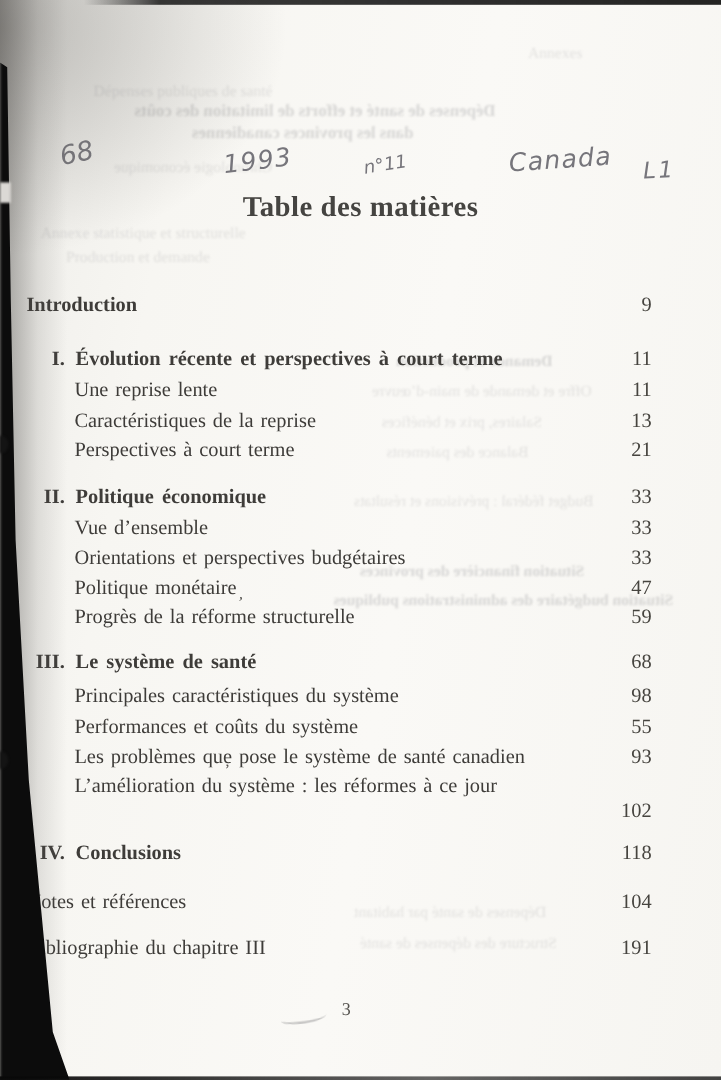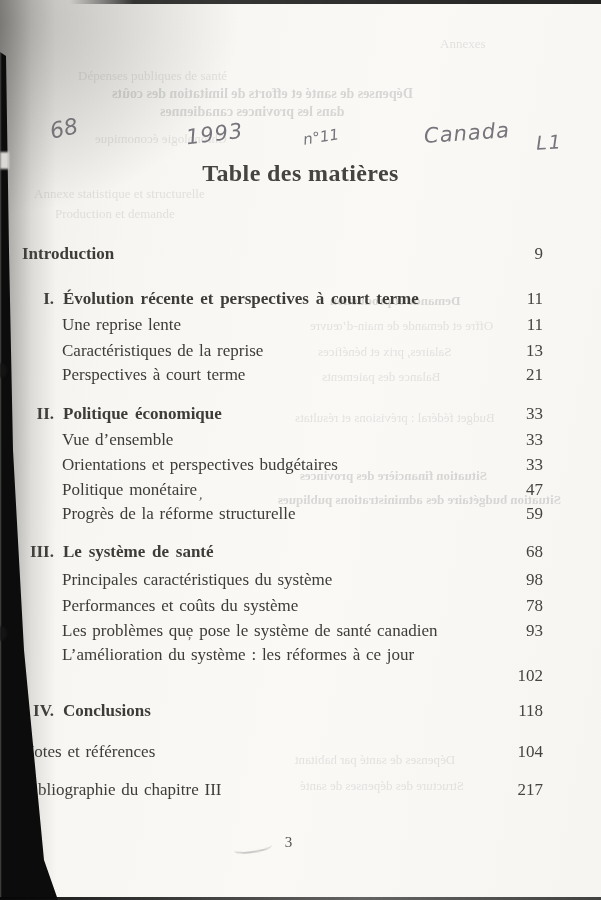--- a/index.html
+++ b/index.html
@@ -147,21 +147,21 @@
     <span class="numeral">III.</span>
     <span class="label">Le système de santé</span>
     <span class="pg">68</span>
   </div>
   <div class="row" style="top:570px">
     <span class="label sub">Principales caractéristiques du système</span>
     <span class="pg">98</span>
   </div>
   <div class="row" style="top:596px">
     <span class="label sub">Performances et coûts du système</span>
-    <span class="pg">78</span>
+    <span class="pg">55</span>
   </div>
   <div class="row" style="top:621px">
     <span class="label sub">Les problèmes que pose le système de santé canadien</span>
     <span class="pg">93</span>
   </div>
   <div class="row" style="top:645px">
     <span class="label sub">L’amélioration du système : les réformes à ce jour</span>
     <span class="pg"></span>
   </div>
   <div class="row" style="top:666px">
@@ -172,21 +172,21 @@
     <span class="numeral">IV.</span>
     <span class="label">Conclusions</span>
     <span class="pg">118</span>
   </div>
   <div class="row" style="top:742px">
     <span class="label">Notes et références</span>
     <span class="pg">104</span>
   </div>
   <div class="row" style="top:780px">
     <span class="label">Bibliographie du chapitre III</span>
-    <span class="pg">217</span>
+    <span class="pg">191</span>
   </div>
 
   <span class="stray s1">’</span>
   <span class="stray s2">,</span>
 
   <div class="squiggle"></div>
   <div class="footer-num">3</div>
 
   <div class="shade-topleft"></div>
   <div class="shade-left"></div>

